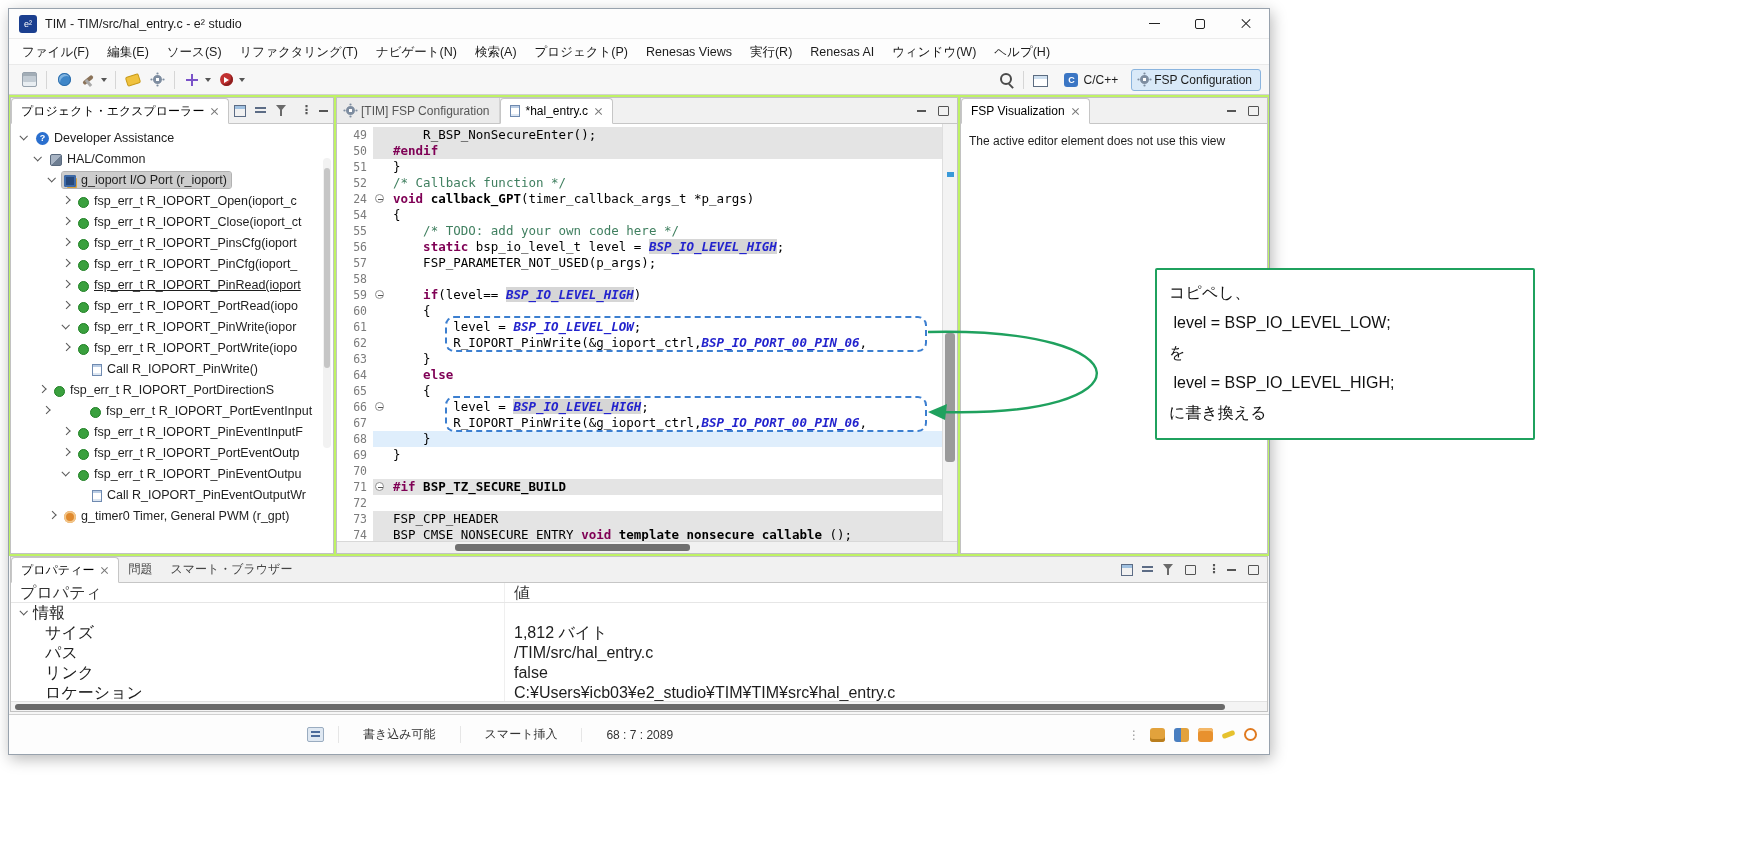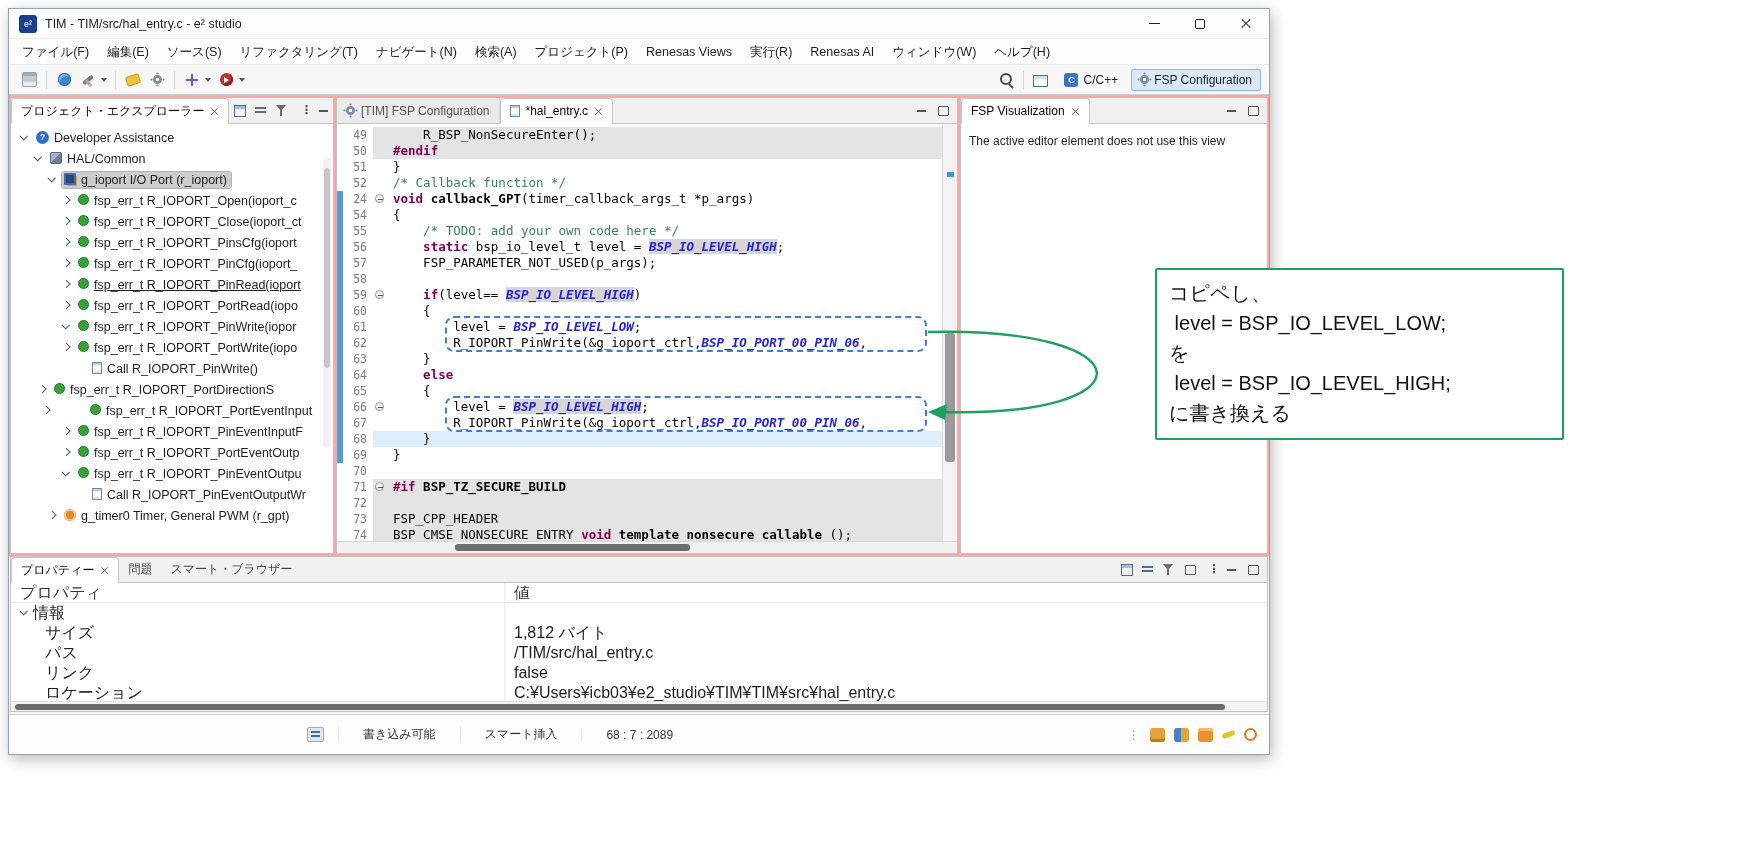--- a/index.html
+++ b/index.html
@@ -57,21 +57,21 @@
   .ic-openpersp::before { content:""; position:absolute; left:3px; top:5px; width:13px; height:10px; border:1px solid #5c6c80;
             background:linear-gradient(#cfe0f0 3px, #fff 3px); }
   .persp { display:inline-flex; align-items:center; gap:5px; padding:3px 8px; margin-left:4px; border-radius:3px;
            border:1px solid transparent; font-size:12px; color:#1c1c1c; white-space:nowrap; }
   .persp.active { background:#d9e9f8; border-color:#8ab4de; }
   .ic-cpp { width:14px; height:14px; border-radius:3px; background:#3b76c4; color:#fff; font-size:9px; font-weight:bold;
             display:inline-flex; align-items:center; justify-content:center; }
   .ic-cpp::after { content:"C"; }
 
   
-  .main { flex:1 1 auto; min-height:0; display:flex; gap:2px; padding:2px 1px; background:#fca5a5; }
+  .main { flex:1 1 auto; min-height:0; display:flex; gap:2px; padding:2px 1px; background:#bef264; }
   .panel { background:#fff; border:1px solid #c2c2c2; display:flex; flex-direction:column; min-width:0; position:relative; }
   .p-left { width:324px; flex:0 0 324px; }
   .p-center { flex:1 1 auto; }
   .p-right { width:308px; flex:0 0 308px; }
 
   .phdr { height:26px; flex:0 0 26px; display:flex; align-items:stretch; background:#f1f1f1;
           border-bottom:1px solid #c6c6c6; font-size:12px; color:#333; }
   .vtab { display:inline-flex; align-items:center; gap:6px; padding:0 9px; white-space:nowrap; color:#444; }
   .vtab.active { background:#fff; border:1px solid #c6c6c6; border-bottom-color:#fff; margin-bottom:-1px;
                  border-top-left-radius:4px; border-top-right-radius:4px; color:#000; }
@@ -92,38 +92,38 @@
                       background:linear-gradient(#9fc0e0 3px, transparent 3px); }
 
   
   .tree { flex:1 1 auto; overflow:hidden; padding-top:3px; background:#fff; }
   .titem { display:flex; align-items:center; height:21px; font-size:12.5px; color:#1e1e1e; gap:4px; white-space:nowrap; overflow:hidden; }
   .tw { width:13px; flex:0 0 13px; display:flex; justify-content:center; }
   .chev { width:8px; height:8px; display:inline-block; }
   .chev::before { content:""; display:block; width:5px; height:5px; border-right:1.6px solid #5a5a5a; border-bottom:1.6px solid #5a5a5a; }
   .chev.down::before { transform:rotate(45deg) translate(0px,-1px); }
   .chev.right::before { transform:rotate(-45deg) translate(1px,1px); }
-  .tsel { display:inline-flex; align-items:flex-start; gap:5px; padding:1px 4px 1px 2px; border-radius:2px; overflow:hidden; }
+  .tsel { display:inline-flex; align-items:flex-end; gap:5px; padding:1px 4px 1px 2px; border-radius:2px; overflow:hidden; }
   .tsel.sel { background:#cdcdcd; outline:1px solid #b2b2b2; }
   .ticn { flex:0 0 auto; display:inline-block; }
   .ic-help { width:13px; height:13px; border-radius:50%; background:#2a6fce; position:relative; }
   .ic-help::after { content:"?"; position:absolute; inset:0; color:#fff; font-size:9px; font-weight:bold; text-align:center; line-height:13px; }
   .ic-hal { width:12px; height:12px; border-radius:2px; border:1px solid #5a6a7e; background:linear-gradient(135deg,#a8b4c4 50%,#6e7e92 50%); }
   .ic-ioport { width:12px; height:12px; border-radius:2px; background:#27497c; box-shadow:inset 0 0 0 2px #3d6aa8, 2px 2px 0 -1px #d8a23c; }
   .ic-method { width:11px; height:11px; border-radius:50%; background:#3aa03e; border:1px solid #1f7f24; }
   .ic-file { width:10px; height:12px; background:#fff; border:1px solid #6f8ab0;
              box-shadow:inset 0 2px 0 #b9cce4, inset 0 -2px 0 #dce6f2; }
   .ic-timer { width:12px; height:12px; border-radius:50%; background:#e08a2e; box-shadow:inset 0 0 0 2px #f2c68a; }
   .tree-sb { position:absolute; right:2px; top:60px; width:8px; height:290px; background:#f2f2f2; border-radius:4px; }
   .tree-sb .thumb { position:absolute; left:1px; right:1px; top:10px; height:200px; background:#c6c6c6; border-radius:3px; }
 
   
   .code-wrap { position:relative; flex:1 1 auto; min-height:0; overflow:hidden; background:#fff; padding-top:3px;
                font-family:"DejaVu Sans Mono","Liberation Mono",monospace; font-size:12.5px; }
-  .crow { display:flex; height:16px; line-height:16px; }
+  .crow { display:flex; height:16px; line-height:16px;align-items:flex-end; }
   .cdiff { width:6px; flex:0 0 6px; }
   .cdiff.on { background:#5b9bd5; }
   .clnum { width:30px; flex:0 0 30px; text-align:right; padding-right:6px; color:#7b7b7b; font-size:11.5px; }
   .cbody { flex:1 1 auto; display:flex; min-width:0; }
   .crow.gray .cbody { background:#e4e4e4; }
   .crow.cur .cbody { background:#dfeefc; }
   .cfold { width:16px; flex:0 0 16px; position:relative; }
   .fm { position:absolute; left:2px; top:3px; width:9px; height:9px; border:1px solid #8f8f8f; border-radius:50%; background:#fff; }
   .fm::after { content:""; position:absolute; left:2px; top:4px; width:5px; height:1px; background:#555; }
   .ccode { flex:1 1 auto; white-space:pre; padding-left:4px; color:#000; overflow:hidden; }
@@ -168,22 +168,22 @@
   .mini { width:15px; height:14px; border-radius:3px; display:inline-block; }
   .mini.m-sync { background:#e2a23c; box-shadow:inset 0 -3px 0 #b97e1e; }
   .mini.m-map { background:linear-gradient(90deg,#4a7fc0 50%,#e2a23c 50%); }
   .mini.m-folder { background:#e8912e; box-shadow:inset 0 3px 0 #f4b868; }
   .mini.m-pencil { background:#e6c22e; transform:rotate(-20deg); width:13px; height:5px; border-radius:2px; }
   .mini.m-bell { width:13px; height:13px; border-radius:50%; background:#fff; border:2px solid #e07a1f; }
   .dots { color:#999; font-size:12px; letter-spacing:1px; }
 
   
   .overlay { position:absolute; inset:0; width:1753px; height:847px; pointer-events:none; z-index:40; }
-  .note { position:absolute; left:1155px; top:268px; width:409px; background:#fff; border:2.5px solid #1fa15e;
-          border-radius:2px; z-index:41; padding:8px 12px 10px; font-size:20px; line-height:30px; color:#111; }
+  .note { position:absolute; left:1155px; top:268px; width:380px; background:#fff; border:2.5px solid #1fa15e;
+          border-radius:2px; z-index:41; padding:8px 12px 10px; font-size:16px; line-height:30px; color:#111; }
   .note-line { white-space:pre-wrap; }
 </style>
 </head>
 <body>
 
 <div class="canvas">
   <div class="window">
 
     <div class="titlebar">
       <span class="appicon"></span>

